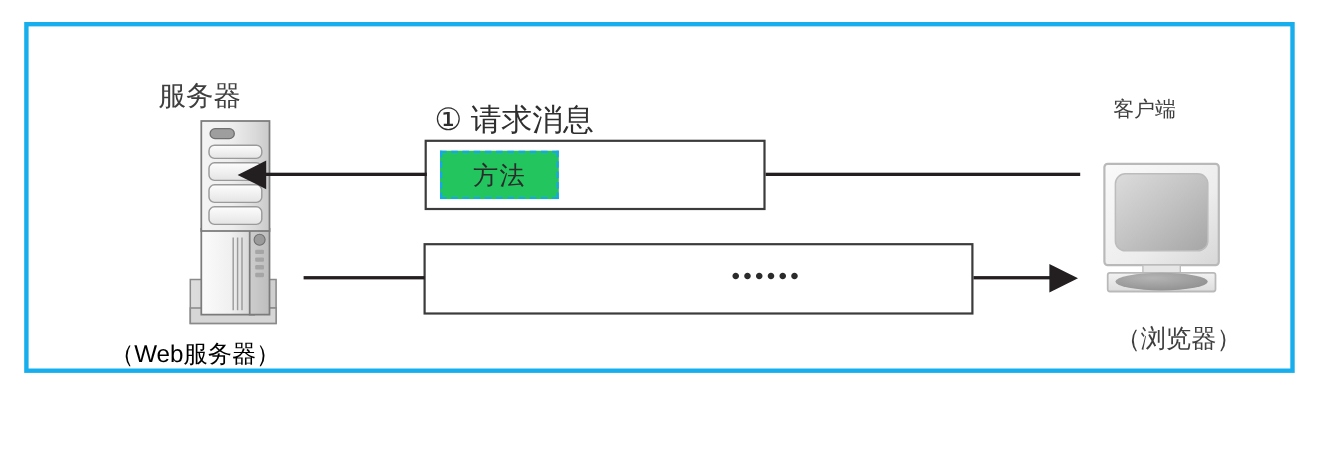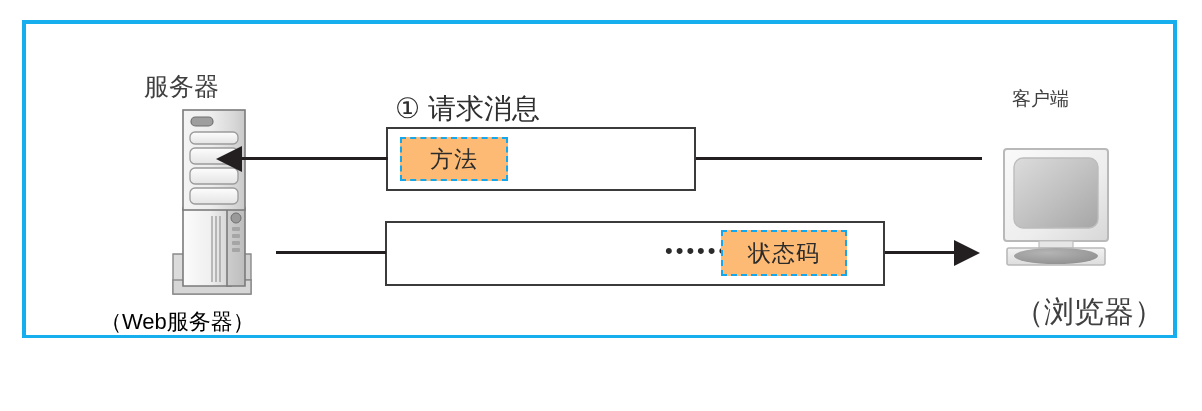--- a/index.html
+++ b/index.html
@@ -6,21 +6,21 @@
     margin: 0;
     padding: 0;
     background: #ffffff;
   }
   body {
     font-family: "Liberation Sans", "DejaVu Sans", sans-serif;
   }
   #figure-root {
     position: relative;
     width: 1202px;
-    height: 338px;
+    height: 411px;
     background: #ffffff;
     overflow: hidden;
     text-decoration: underline;
   }
 
   
   .diagram-frame {
     position: absolute;
     left: 22px;
     top: 20px;
@@ -79,21 +79,21 @@
   }
   .lbl-client-title {
     left: 986px;
     top: 62px;
     font-size: 19px;
     color: #3f3f3f;
   }
   .lbl-client-sub {
     left: 988px;
     top: 268px;
-    font-size: 30px;
+    font-size: 23px;
     color: #3f3f3f;
   }
   .lbl-step1 {
     left: 369px;
     top: 66px;
     font-size: 28px;
     color: #2f2f2f;
   }
   .lbl-step2 {
     left: 534px;
@@ -137,21 +137,21 @@
     left: 359px;
     top: 197px;
     width: 500px;
     height: 65px;
   }
 
   
   .chip {
     position: absolute;
     box-sizing: border-box;
-    background: #fdba74;
+    background: #22c55e;
     border: 2px dashed #14A7EC;
     display: flex;
     align-items: center;
     justify-content: center;
     font-size: 23px;
     color: #2b2b2b;
     letter-spacing: 1px;
   }
   .chip-method {
     left: 374px;
@@ -328,21 +328,20 @@
 
     <div class="line line-h line-req-right"></div>
 
     <div class="line line-h line-arrow-left-tail"></div>
     <div class="arrow arrow-left"></div>
 
     <div class="msg-box msg-box-response"></div>
 
     <div class="ellipsis-dots">••••••</div>
 
-    <div class="chip chip-status">状态码</div>
 
     <div class="line line-h line-resp-left"></div>
 
     <div class="line line-h line-arrow-right-tail"></div>
     <div class="arrow arrow-right"></div>
 
 
   </div>
 
 

